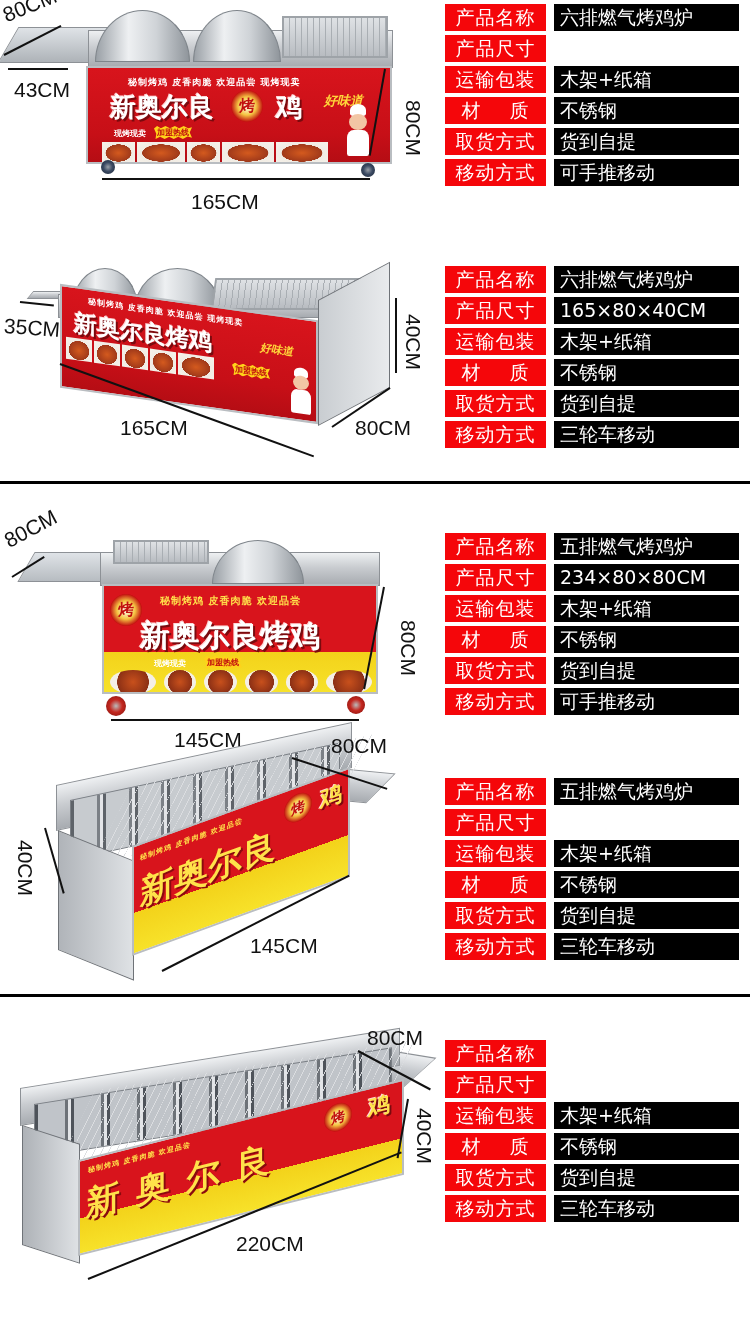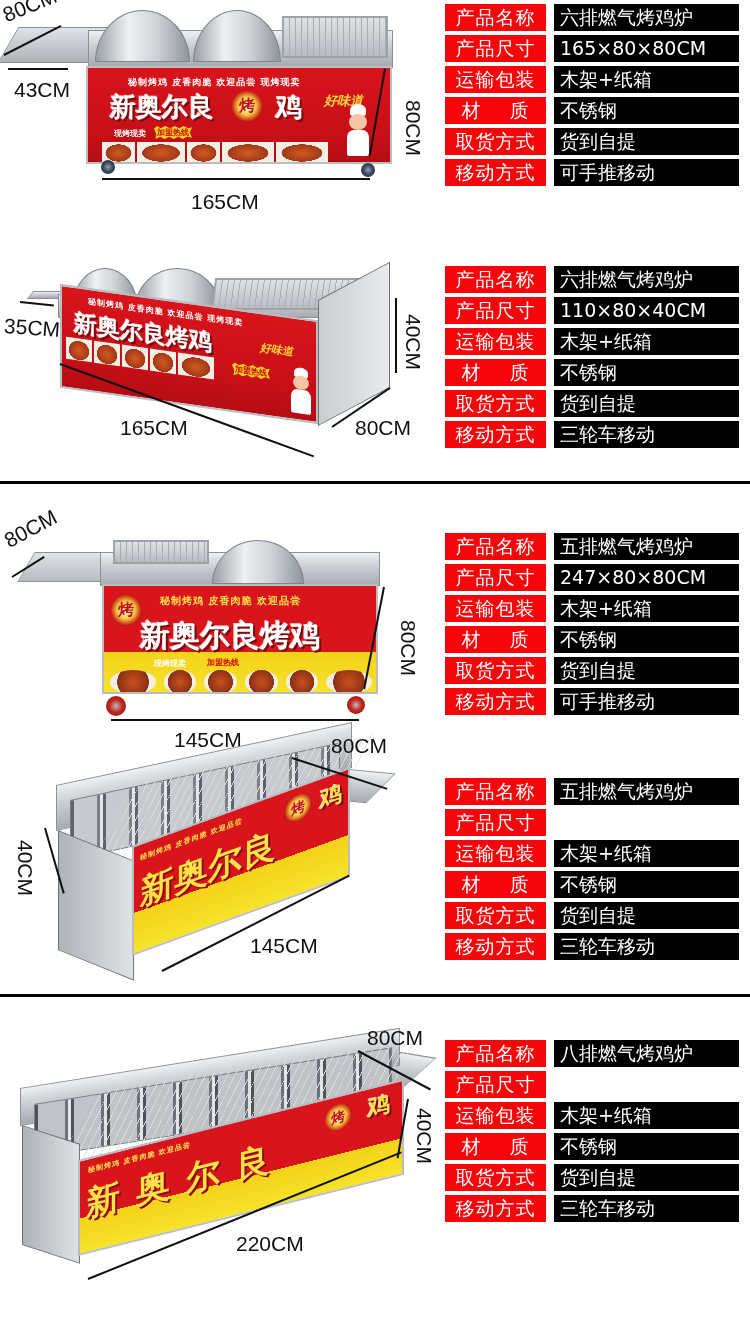--- a/index.html
+++ b/index.html
@@ -137,21 +137,20 @@
     <div class="dim-line" style="left:102px; top:178px; width:268px;"></div>
     <span class="dim-label" style="left:191px; top:190px;">165CM</span>
   </div>
   <div class="spec-table" style="top:4px;">
     <div class="spec-row">
         <span class="spec-key">产品名称</span>
         <span class="spec-val">六排燃气烤鸡炉</span>
       </div>
     <div class="spec-row">
         <span class="spec-key">产品尺寸</span>
-        <span class="spec-val">165×80×80CM</span>
       </div>
     <div class="spec-row">
         <span class="spec-key">运输包装</span>
         <span class="spec-val">木架+纸箱</span>
       </div>
     <div class="spec-row">
         <span class="spec-key">材    质</span>
         <span class="spec-val">不锈钢</span>
       </div>
     <div class="spec-row">
@@ -200,21 +199,21 @@
     <div class="dim-line" style="left:332px; top:176px; width:70px; transform:rotate(-34deg);"></div>
     <span class="dim-label" style="left:355px; top:166px;">80CM</span>
   </div>
   <div class="spec-table" style="top:16px;">
     <div class="spec-row">
         <span class="spec-key">产品名称</span>
         <span class="spec-val">六排燃气烤鸡炉</span>
       </div>
     <div class="spec-row">
         <span class="spec-key">产品尺寸</span>
-        <span class="spec-val">110×80×40CM</span>
+        <span class="spec-val">165×80×40CM</span>
       </div>
     <div class="spec-row">
         <span class="spec-key">运输包装</span>
         <span class="spec-val">木架+纸箱</span>
       </div>
     <div class="spec-row">
         <span class="spec-key">材    质</span>
         <span class="spec-val">不锈钢</span>
       </div>
     <div class="spec-row">
@@ -260,21 +259,21 @@
     <div class="dim-line" style="left:111px; top:219px; width:248px;"></div>
     <span class="dim-label" style="left:174px; top:228px;">145CM</span>
   </div>
   <div class="spec-table" style="top:33px;">
     <div class="spec-row">
         <span class="spec-key">产品名称</span>
         <span class="spec-val">五排燃气烤鸡炉</span>
       </div>
     <div class="spec-row">
         <span class="spec-key">产品尺寸</span>
-        <span class="spec-val">247×80×80CM</span>
+        <span class="spec-val">234×80×80CM</span>
       </div>
     <div class="spec-row">
         <span class="spec-key">运输包装</span>
         <span class="spec-val">木架+纸箱</span>
       </div>
     <div class="spec-row">
         <span class="spec-key">材    质</span>
         <span class="spec-val">不锈钢</span>
       </div>
     <div class="spec-row">
@@ -370,21 +369,20 @@
     <span class="dim-label" style="left:367px; top:16px;">80CM</span>
     <div class="dim-line" style="left:358px; top:40px; width:82px; transform:rotate(28deg);"></div>
     <div class="dim-line" style="left:408px; top:88px; width:60px; transform:rotate(100deg);"></div>
     <span class="dim-label vtext" style="left:396px; top:114px;">40CM</span>
     <div class="dim-line" style="left:88px; top:268px; width:338px; transform:rotate(-22deg);"></div>
     <span class="dim-label" style="left:236px; top:222px;">220CM</span>
   </div>
   <div class="spec-table" style="top:30px;">
     <div class="spec-row">
         <span class="spec-key">产品名称</span>
-        <span class="spec-val">八排燃气烤鸡炉</span>
       </div>
     <div class="spec-row">
         <span class="spec-key">产品尺寸</span>
       </div>
     <div class="spec-row">
         <span class="spec-key">运输包装</span>
         <span class="spec-val">木架+纸箱</span>
       </div>
     <div class="spec-row">
         <span class="spec-key">材    质</span>

